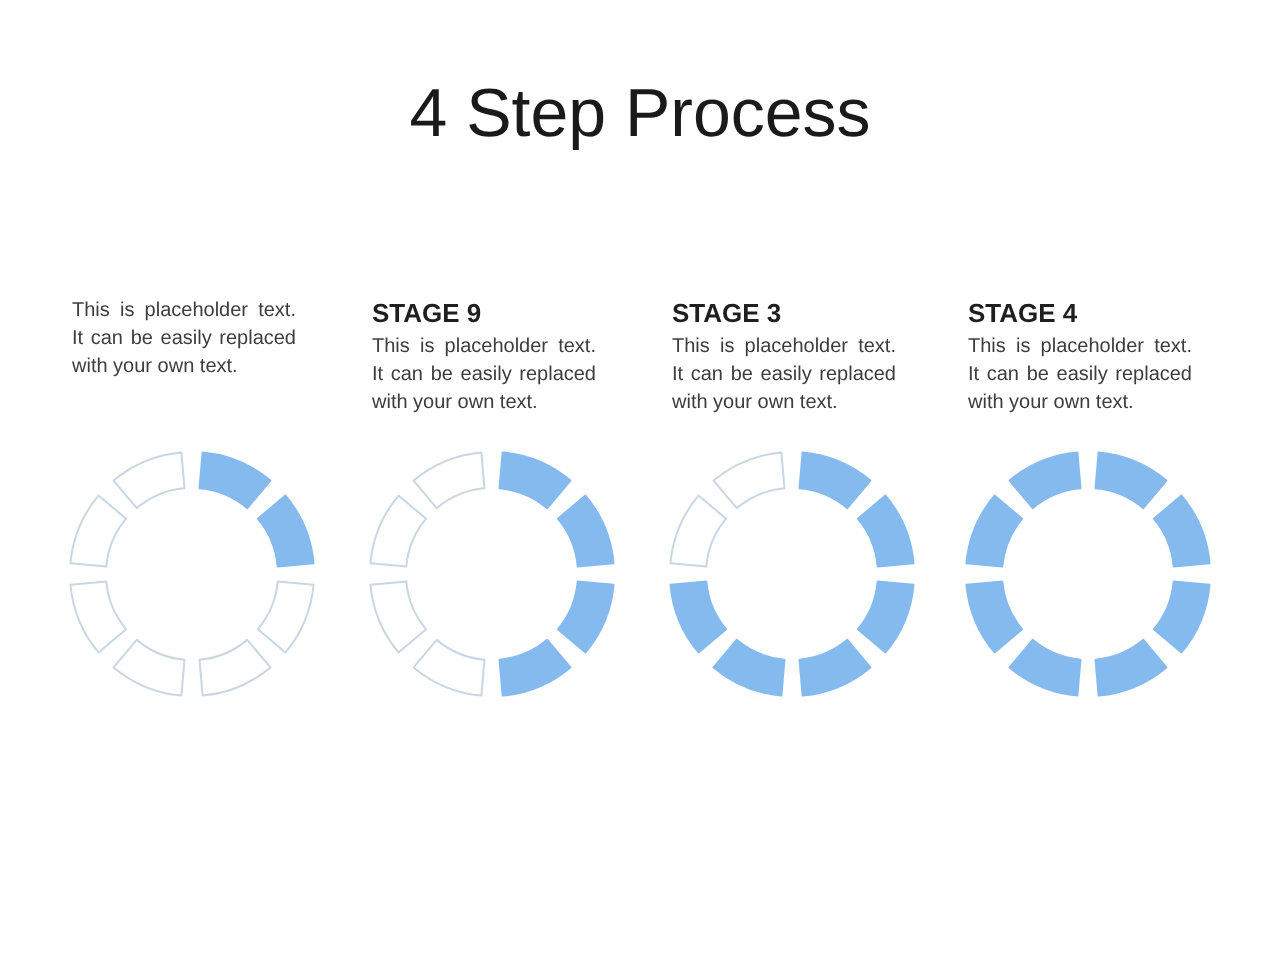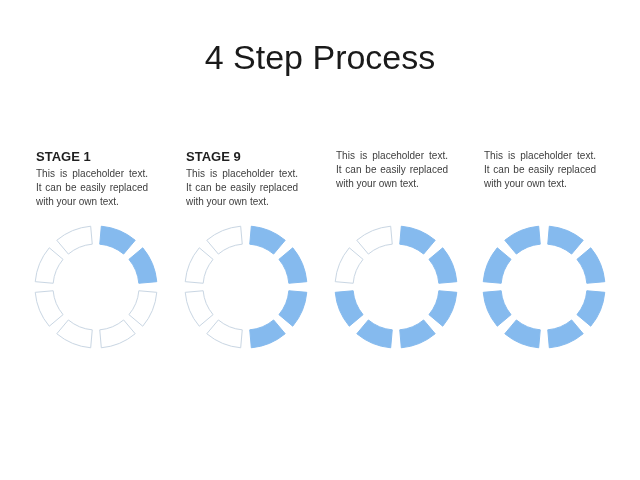--- a/index.html
+++ b/index.html
@@ -62,21 +62,20 @@
   }
 </style>
 </head>
 <body>
 
 <div class="slide">
 
   <h1 class="title">4 Step Process</h1>
 
   <section class="stage">
-    <h2 class="stage-title">STAGE 1</h2>
     <p class="stage-desc">This is placeholder text. It can be easily replaced with your own text.</p>
     <svg class="ring" viewBox="0 0 132 132">
         <path d="M 71.32 5.23 A 61 61 0 0 1 105.21 19.27 L 93.64 33.06 A 43 43 0 0 0 69.75 23.16 Z" fill="#85BAEE" stroke="#85BAEE" stroke-width="1" stroke-linejoin="round"></path>
         <path d="M 112.73 26.79 A 61 61 0 0 1 126.77 60.68 L 108.84 62.25 A 43 43 0 0 0 98.94 38.36 Z" fill="#85BAEE" stroke="#85BAEE" stroke-width="1" stroke-linejoin="round"></path>
         <path d="M 126.77 71.32 A 61 61 0 0 1 112.73 105.21 L 98.94 93.64 A 43 43 0 0 0 108.84 69.75 Z" fill="#FFFFFF" stroke="#C9D6E3" stroke-width="1" stroke-linejoin="round"></path>
         <path d="M 105.21 112.73 A 61 61 0 0 1 71.32 126.77 L 69.75 108.84 A 43 43 0 0 0 93.64 98.94 Z" fill="#FFFFFF" stroke="#C9D6E3" stroke-width="1" stroke-linejoin="round"></path>
         <path d="M 60.68 126.77 A 61 61 0 0 1 26.79 112.73 L 38.36 98.94 A 43 43 0 0 0 62.25 108.84 Z" fill="#FFFFFF" stroke="#C9D6E3" stroke-width="1" stroke-linejoin="round"></path>
         <path d="M 19.27 105.21 A 61 61 0 0 1 5.23 71.32 L 23.16 69.75 A 43 43 0 0 0 33.06 93.64 Z" fill="#FFFFFF" stroke="#C9D6E3" stroke-width="1" stroke-linejoin="round"></path>
         <path d="M 5.23 60.68 A 61 61 0 0 1 19.27 26.79 L 33.06 38.36 A 43 43 0 0 0 23.16 62.25 Z" fill="#FFFFFF" stroke="#C9D6E3" stroke-width="1" stroke-linejoin="round"></path>
         <path d="M 26.79 19.27 A 61 61 0 0 1 60.68 5.23 L 62.25 23.16 A 43 43 0 0 0 38.36 33.06 Z" fill="#FFFFFF" stroke="#C9D6E3" stroke-width="1" stroke-linejoin="round"></path>
@@ -92,34 +91,36 @@
         <path d="M 126.77 71.32 A 61 61 0 0 1 112.73 105.21 L 98.94 93.64 A 43 43 0 0 0 108.84 69.75 Z" fill="#85BAEE" stroke="#85BAEE" stroke-width="1" stroke-linejoin="round"></path>
         <path d="M 105.21 112.73 A 61 61 0 0 1 71.32 126.77 L 69.75 108.84 A 43 43 0 0 0 93.64 98.94 Z" fill="#85BAEE" stroke="#85BAEE" stroke-width="1" stroke-linejoin="round"></path>
         <path d="M 60.68 126.77 A 61 61 0 0 1 26.79 112.73 L 38.36 98.94 A 43 43 0 0 0 62.25 108.84 Z" fill="#FFFFFF" stroke="#C9D6E3" stroke-width="1" stroke-linejoin="round"></path>
         <path d="M 19.27 105.21 A 61 61 0 0 1 5.23 71.32 L 23.16 69.75 A 43 43 0 0 0 33.06 93.64 Z" fill="#FFFFFF" stroke="#C9D6E3" stroke-width="1" stroke-linejoin="round"></path>
         <path d="M 5.23 60.68 A 61 61 0 0 1 19.27 26.79 L 33.06 38.36 A 43 43 0 0 0 23.16 62.25 Z" fill="#FFFFFF" stroke="#C9D6E3" stroke-width="1" stroke-linejoin="round"></path>
         <path d="M 26.79 19.27 A 61 61 0 0 1 60.68 5.23 L 62.25 23.16 A 43 43 0 0 0 38.36 33.06 Z" fill="#FFFFFF" stroke="#C9D6E3" stroke-width="1" stroke-linejoin="round"></path>
       </svg>
   </section>
 
   <section class="stage">
+    <h2 class="stage-title">STAGE 3</h2>
     <p class="stage-desc">This is placeholder text. It can be easily replaced with your own text.</p>
     <svg class="ring" viewBox="0 0 132 132">
         <path d="M 71.32 5.23 A 61 61 0 0 1 105.21 19.27 L 93.64 33.06 A 43 43 0 0 0 69.75 23.16 Z" fill="#85BAEE" stroke="#85BAEE" stroke-width="1" stroke-linejoin="round"></path>
         <path d="M 112.73 26.79 A 61 61 0 0 1 126.77 60.68 L 108.84 62.25 A 43 43 0 0 0 98.94 38.36 Z" fill="#85BAEE" stroke="#85BAEE" stroke-width="1" stroke-linejoin="round"></path>
         <path d="M 126.77 71.32 A 61 61 0 0 1 112.73 105.21 L 98.94 93.64 A 43 43 0 0 0 108.84 69.75 Z" fill="#85BAEE" stroke="#85BAEE" stroke-width="1" stroke-linejoin="round"></path>
         <path d="M 105.21 112.73 A 61 61 0 0 1 71.32 126.77 L 69.75 108.84 A 43 43 0 0 0 93.64 98.94 Z" fill="#85BAEE" stroke="#85BAEE" stroke-width="1" stroke-linejoin="round"></path>
         <path d="M 60.68 126.77 A 61 61 0 0 1 26.79 112.73 L 38.36 98.94 A 43 43 0 0 0 62.25 108.84 Z" fill="#85BAEE" stroke="#85BAEE" stroke-width="1" stroke-linejoin="round"></path>
         <path d="M 19.27 105.21 A 61 61 0 0 1 5.23 71.32 L 23.16 69.75 A 43 43 0 0 0 33.06 93.64 Z" fill="#85BAEE" stroke="#85BAEE" stroke-width="1" stroke-linejoin="round"></path>
         <path d="M 5.23 60.68 A 61 61 0 0 1 19.27 26.79 L 33.06 38.36 A 43 43 0 0 0 23.16 62.25 Z" fill="#FFFFFF" stroke="#C9D6E3" stroke-width="1" stroke-linejoin="round"></path>
         <path d="M 26.79 19.27 A 61 61 0 0 1 60.68 5.23 L 62.25 23.16 A 43 43 0 0 0 38.36 33.06 Z" fill="#FFFFFF" stroke="#C9D6E3" stroke-width="1" stroke-linejoin="round"></path>
       </svg>
   </section>
 
   <section class="stage">
+    <h2 class="stage-title">STAGE 4</h2>
     <p class="stage-desc">This is placeholder text. It can be easily replaced with your own text.</p>
     <svg class="ring" viewBox="0 0 132 132">
         <path d="M 71.32 5.23 A 61 61 0 0 1 105.21 19.27 L 93.64 33.06 A 43 43 0 0 0 69.75 23.16 Z" fill="#85BAEE" stroke="#85BAEE" stroke-width="1" stroke-linejoin="round"></path>
         <path d="M 112.73 26.79 A 61 61 0 0 1 126.77 60.68 L 108.84 62.25 A 43 43 0 0 0 98.94 38.36 Z" fill="#85BAEE" stroke="#85BAEE" stroke-width="1" stroke-linejoin="round"></path>
         <path d="M 126.77 71.32 A 61 61 0 0 1 112.73 105.21 L 98.94 93.64 A 43 43 0 0 0 108.84 69.75 Z" fill="#85BAEE" stroke="#85BAEE" stroke-width="1" stroke-linejoin="round"></path>
         <path d="M 105.21 112.73 A 61 61 0 0 1 71.32 126.77 L 69.75 108.84 A 43 43 0 0 0 93.64 98.94 Z" fill="#85BAEE" stroke="#85BAEE" stroke-width="1" stroke-linejoin="round"></path>
         <path d="M 60.68 126.77 A 61 61 0 0 1 26.79 112.73 L 38.36 98.94 A 43 43 0 0 0 62.25 108.84 Z" fill="#85BAEE" stroke="#85BAEE" stroke-width="1" stroke-linejoin="round"></path>
         <path d="M 19.27 105.21 A 61 61 0 0 1 5.23 71.32 L 23.16 69.75 A 43 43 0 0 0 33.06 93.64 Z" fill="#85BAEE" stroke="#85BAEE" stroke-width="1" stroke-linejoin="round"></path>
         <path d="M 5.23 60.68 A 61 61 0 0 1 19.27 26.79 L 33.06 38.36 A 43 43 0 0 0 23.16 62.25 Z" fill="#85BAEE" stroke="#85BAEE" stroke-width="1" stroke-linejoin="round"></path>
         <path d="M 26.79 19.27 A 61 61 0 0 1 60.68 5.23 L 62.25 23.16 A 43 43 0 0 0 38.36 33.06 Z" fill="#85BAEE" stroke="#85BAEE" stroke-width="1" stroke-linejoin="round"></path>

